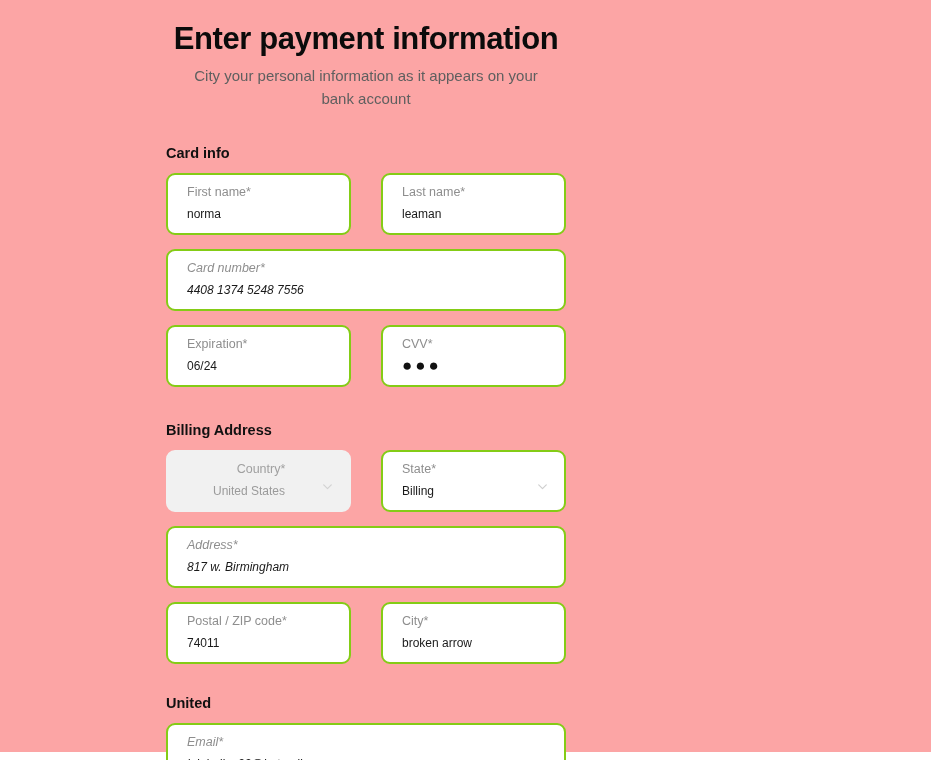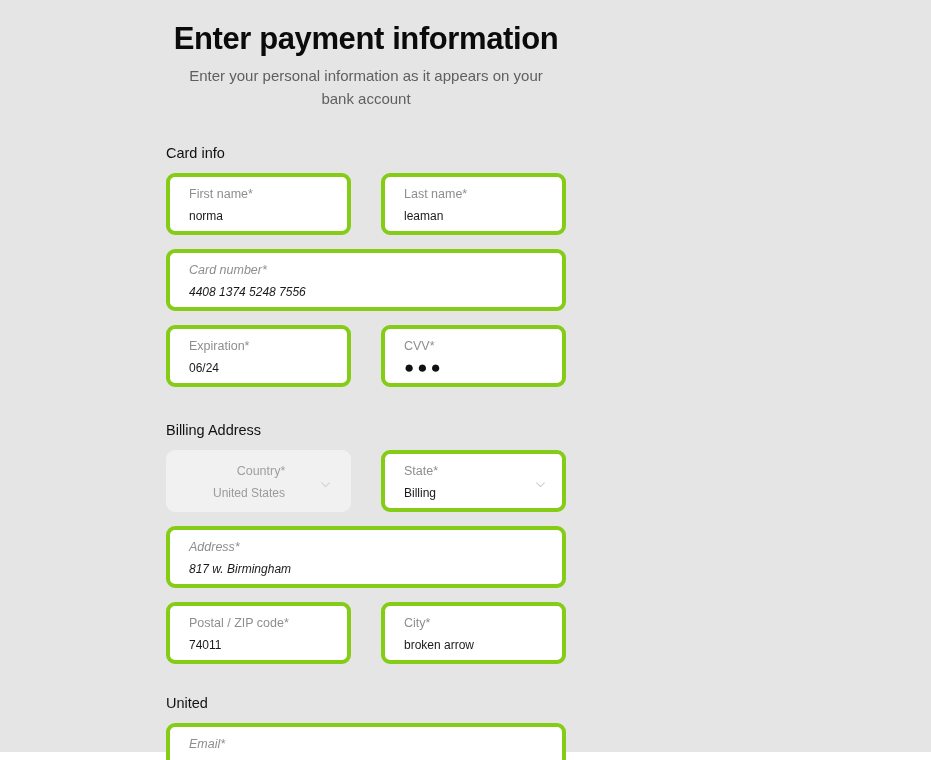--- a/index.html
+++ b/index.html
@@ -11,21 +11,21 @@
     height: 760px;
     background: #ffffff;
     font-family: "Liberation Sans", sans-serif;
     overflow: hidden;
   }
 
   .page {
     width: 931px;
     height: 752px;
     position: relative;
-    background: #e5e5e5;
+    background: #fca5a5;
     padding-left: 15px;
   }
 
   
   .column {
     position: absolute;
     left: 166px;
     top: 0;
     width: 400px;
   }
@@ -45,40 +45,40 @@
     color: #5f5f5f;
     line-height: 23px;
     margin: 6px 0 0 0;
     padding: 0 12px;
   }
 
   
   .section { margin-top: 34px; }
   .section-heading {
     font-size: 14.5px;
-    font-weight: normal;
+    font-weight: bold;
     color: #111111;
     margin: 0 0 11px 0;
     line-height: 18px;
   }
 
   .row {
     display: flex;
     gap: 30px;
     margin-bottom: 14px;
   }
   .row:last-child { margin-bottom: 0; }
 
   
   .field {
     position: relative;
     flex: 0 0 185px;
     width: 185px;
     height: 62px;
-    border: 4px solid #84cc16;
+    border: 2px solid #84cc16;
     border-radius: 9px;
     background: #ffffff;
     padding: 9px 14px 0 19px;
   }
   .field.full { flex: 1 1 auto; width: 400px; font-style: italic; }
 
   .field-label {
     display: block;
     font-size: 12.5px;
     color: #8e8e8e;
@@ -131,21 +131,21 @@
   .section.contact { margin-top: 30px; }
 </style>
 </head>
 <body>
 
 <div class="page">
   <div class="column">
 
     <div class="header">
       <h1 class="page-title">Enter payment information</h1>
-      <p class="page-subtitle">Enter your personal information as it appears on your bank account</p>
+      <p class="page-subtitle">City your personal information as it appears on your bank account</p>
     </div>
 
     <div class="section">
       <h2 class="section-heading">Card info</h2>
 
       <div class="row">
         <div class="field">
           <span class="field-label">First name*</span>
           <span class="field-value">norma</span>
         </div>

